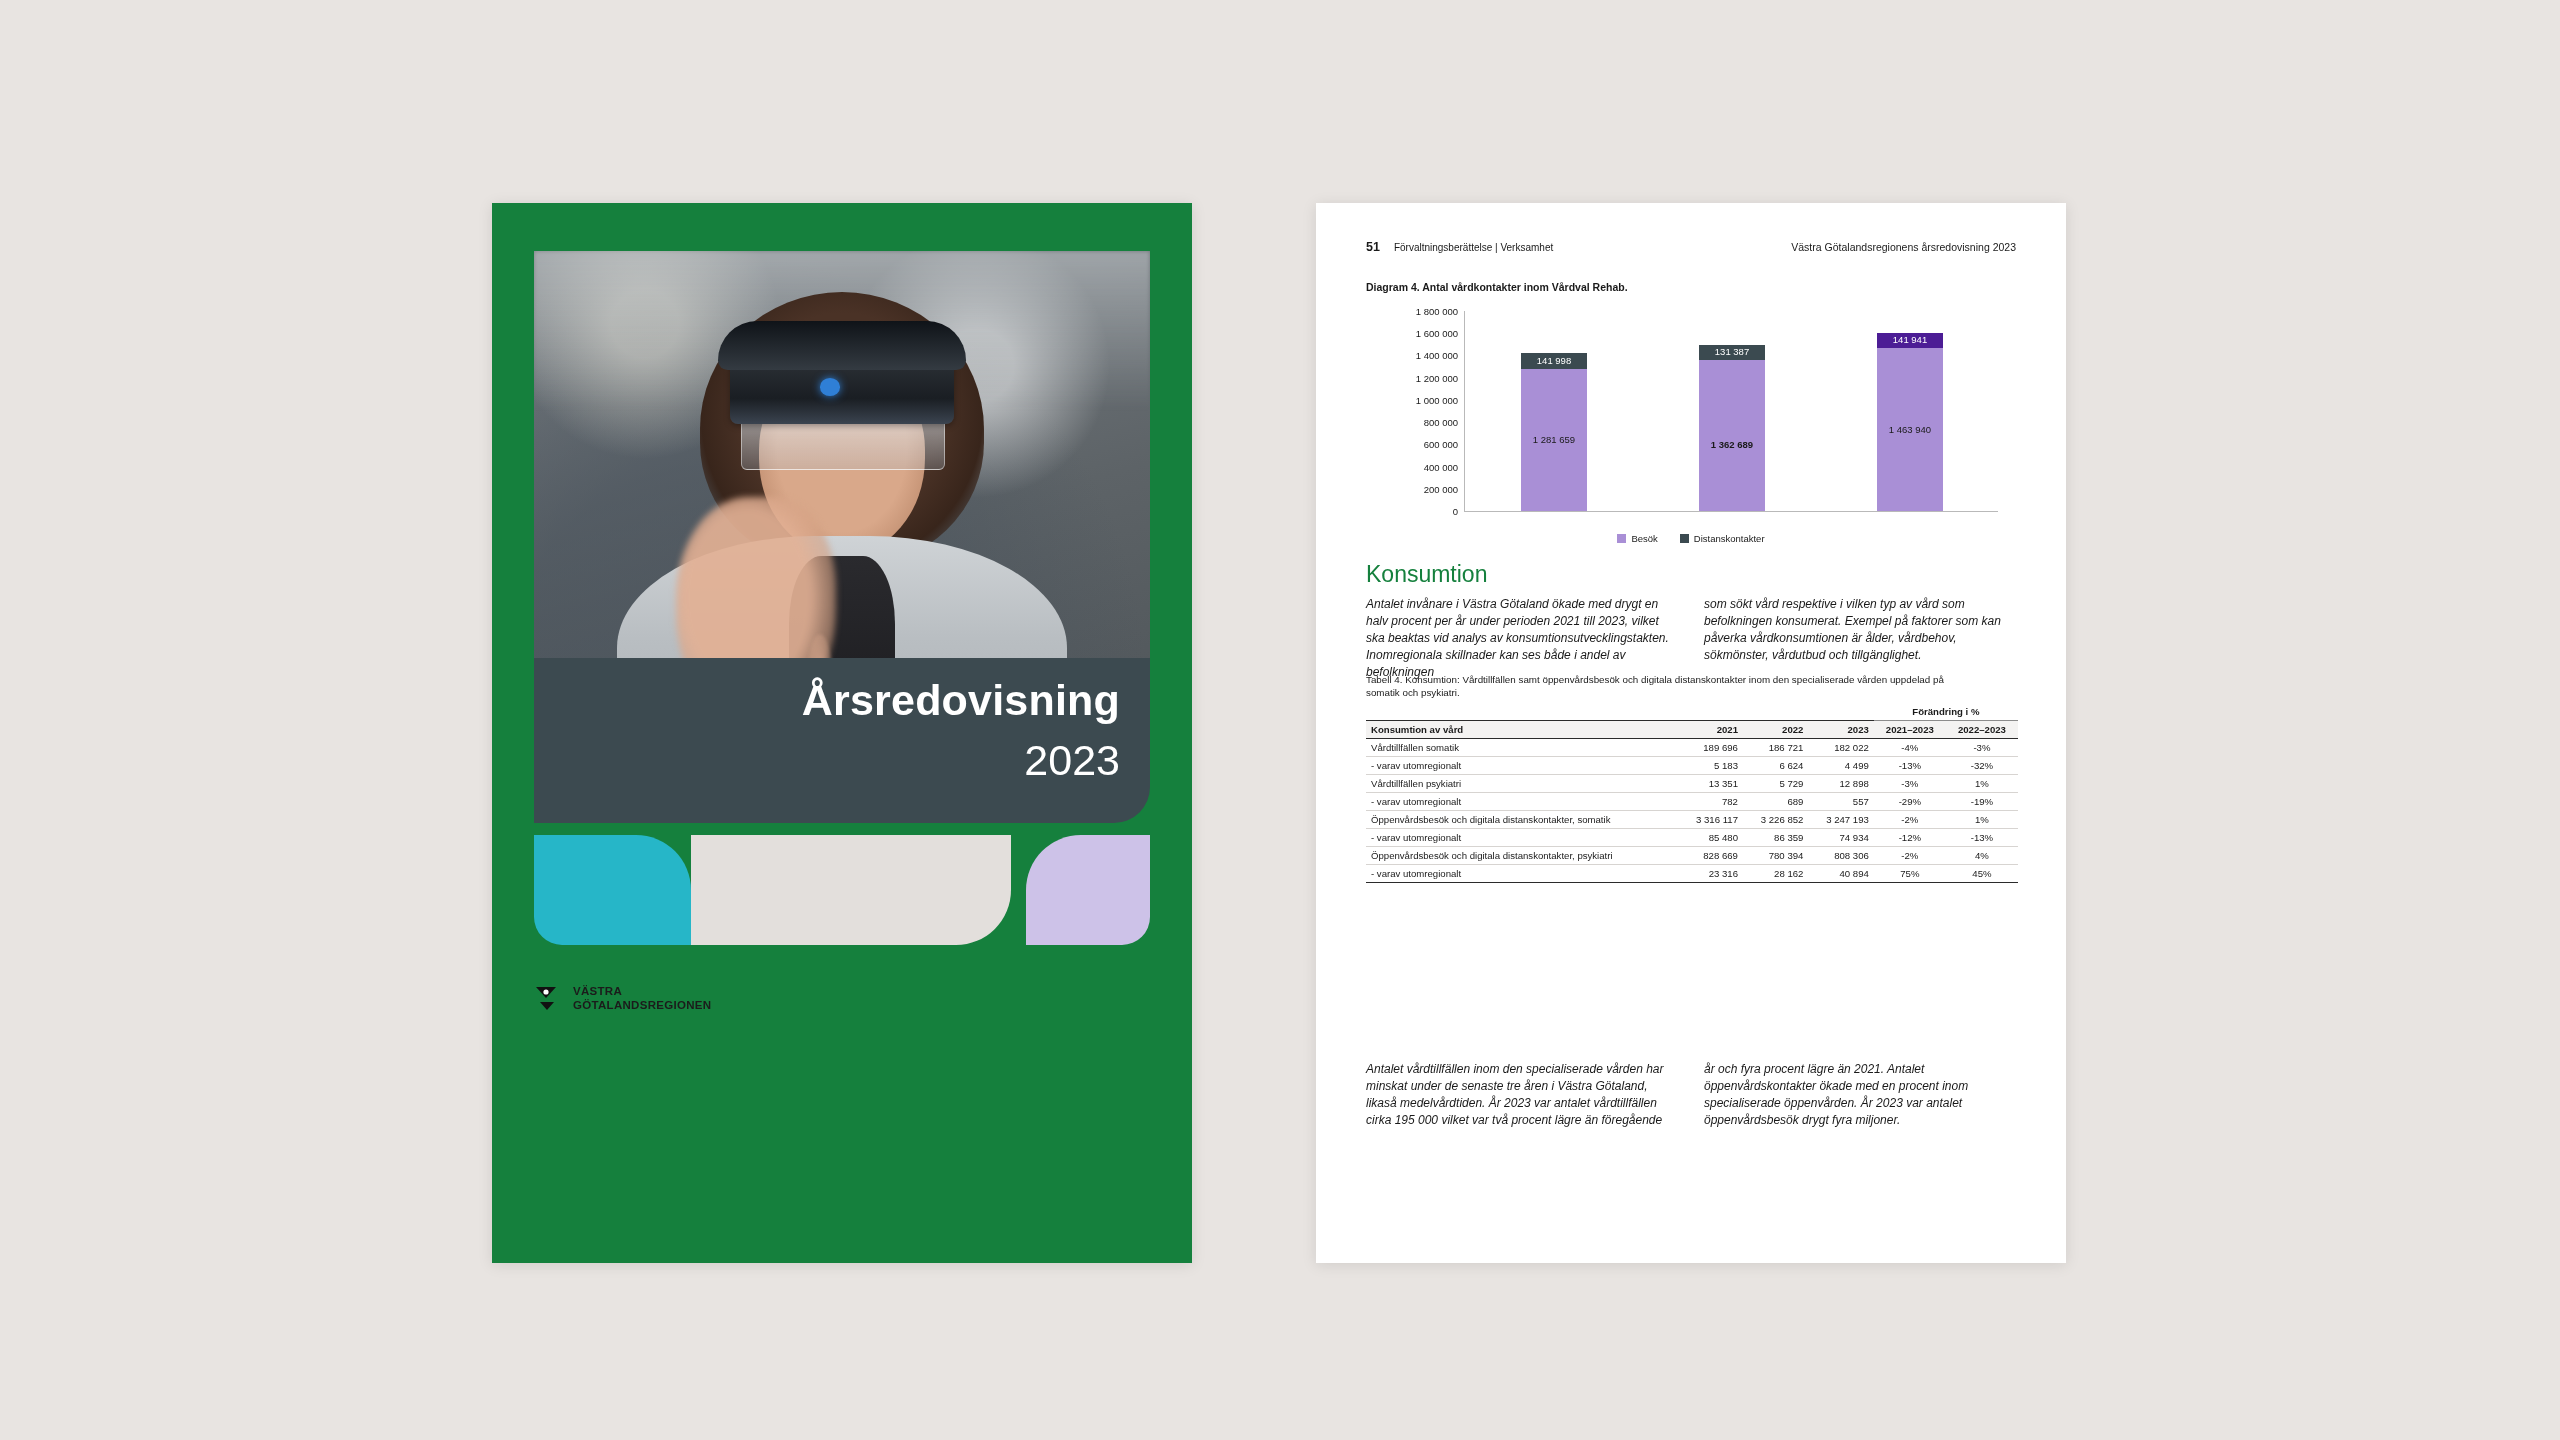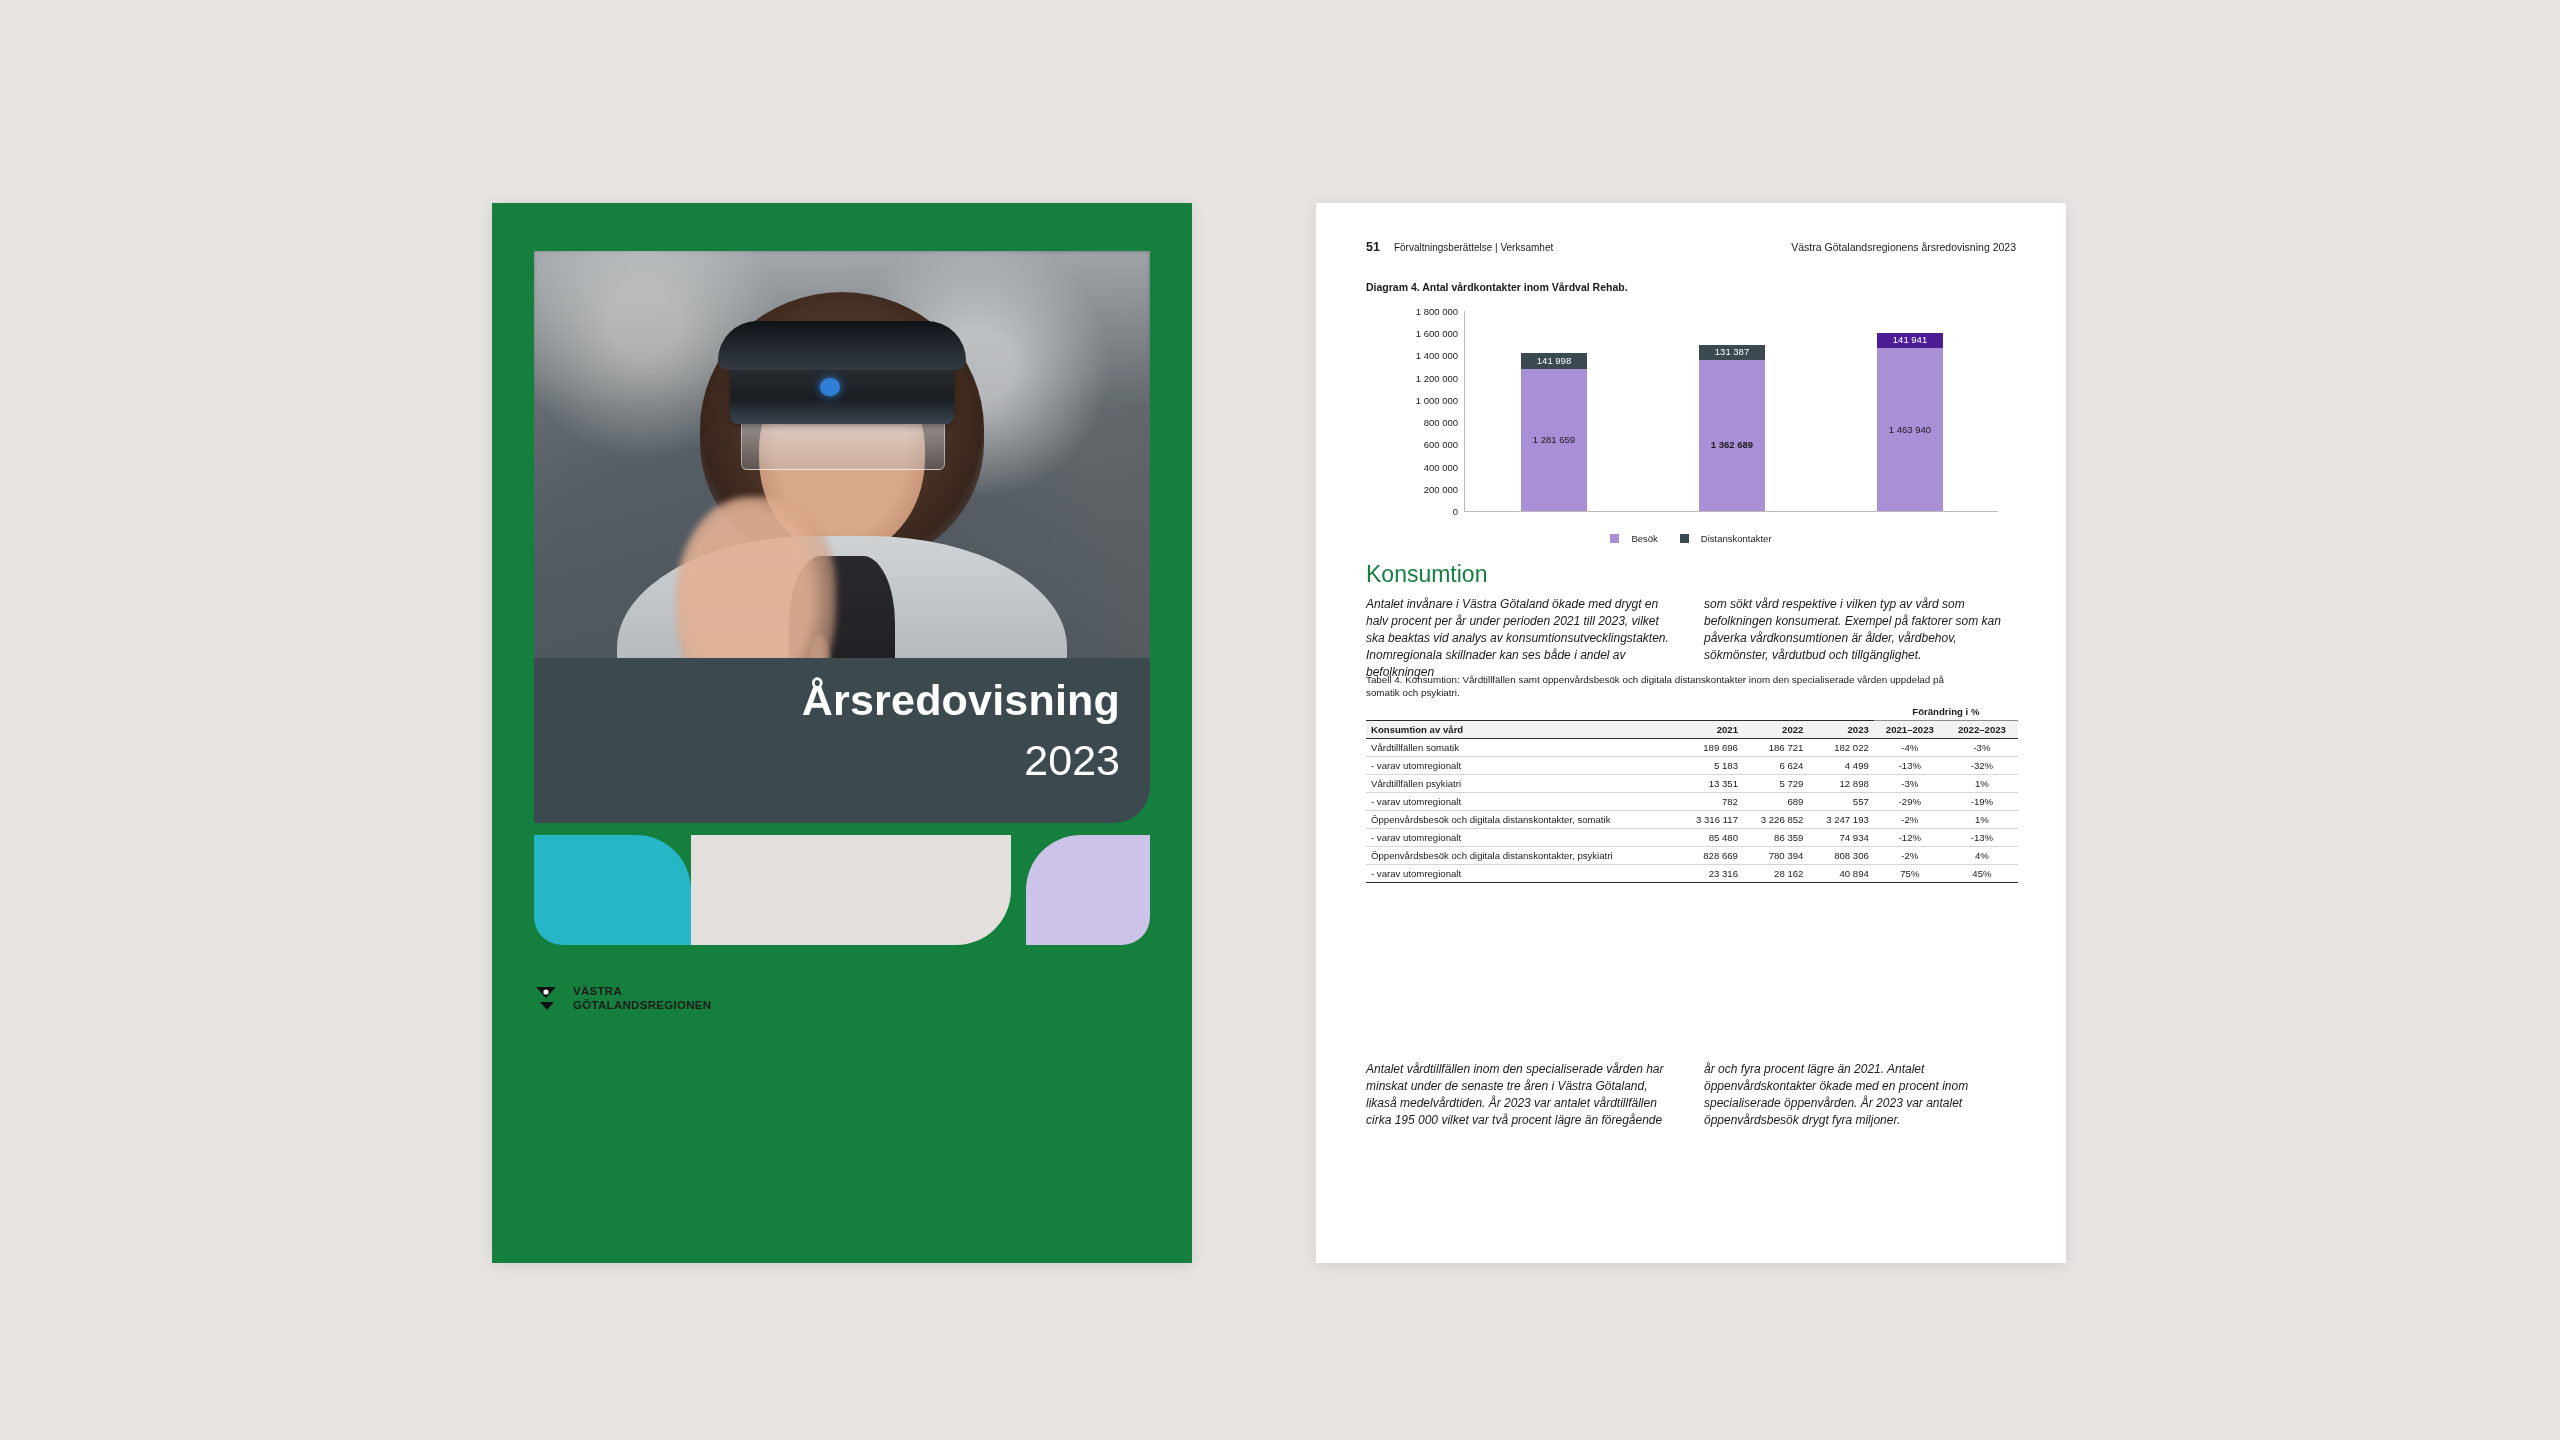--- a/index.html
+++ b/index.html
@@ -353,21 +353,21 @@
   .legend {
     position: absolute;
     left: 0;
     top: 230px;
     width: 100%;
     display: flex;
     justify-content: center;
     gap: 22px;
     font-size: 9.5px;
   }
-  .legend-item { display: flex; align-items: center; gap: 12px; }
+  .legend-item { display: flex; align-items: center; gap: 5px; }
   .legend-swatch { width: 9px; height: 9px; display: inline-block; }
 
   
   .h2 {
     position: absolute;
     left: 50px;
     top: 358px;
     font-size: 23px;
     font-weight: normal;
     color: #15803d;

